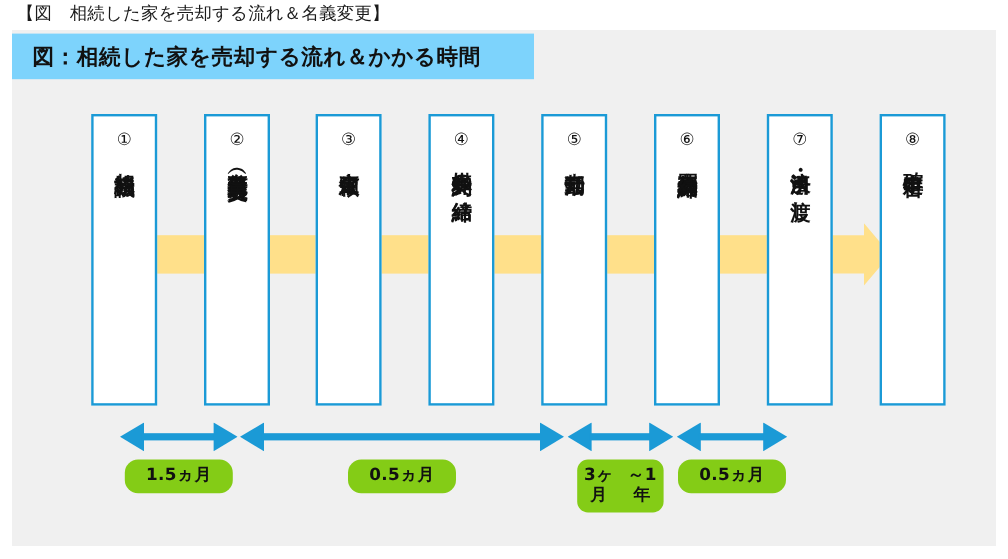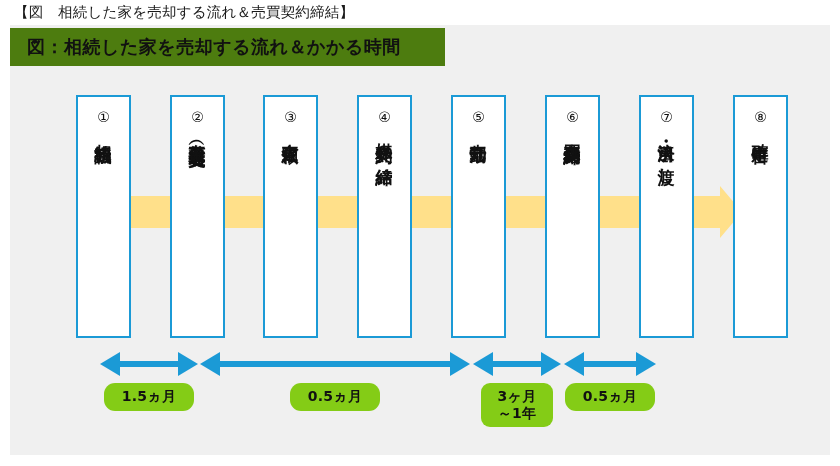--- a/index.html
+++ b/index.html
@@ -37,21 +37,21 @@
     background: #f0f0f0;
   }
 
   
   #banner {
     position: absolute;
     left: 10px;
     top: 28px;
     width: 435px;
     height: 38px;
-    background: #4d7c0f;
+    background: #7dd3fc;
     display: flex;
     align-items: center;
   }
   #banner-title {
     font-size: 18px;
     font-weight: bold;
     color: #111111;
     padding-left: 17px;
     letter-spacing: 0.5px;
     white-space: nowrap;
@@ -141,21 +141,21 @@
     z-index: 4;
     text-align: center;
     line-height: 1.22;
   }
   .pill.one-line { height: 28px; top: 383px; }
   .pill.two-line { height: 44px; top: 383px; border-radius: 9px; font-size: 14px; }
 </style>
 </head>
 <body>
 
-<div id="caption">【図　相続した家を売却する流れ＆売買契約締結】</div>
+<div id="caption">【図　相続した家を売却する流れ＆名義変更】</div>
 
 <div id="panel"></div>
 
 <div id="banner">
   <span id="banner-title">図：相続した家を売却する流れ＆かかる時間</span>
 </div>
 
 <div id="flow">
 
   <div class="connector" style="left:125px;width:50px;"></div>
@@ -244,21 +244,21 @@
   </div>
 
   <div class="pill one-line" style="left:104px;width:90px;">
     <span>1.5ヵ月</span>
   </div>
 
   <div class="pill one-line" style="left:290px;width:90px;">
     <span>0.5ヵ月</span>
   </div>
 
-  <div class="pill two-line" style="left:481px;width:72px;flex-direction:column;">
+  <div class="pill two-line" style="left:481px;width:72px;flex-direction:row;">
     <span>3ヶ月</span>
     <span>～1年</span>
   </div>
 
   <div class="pill one-line" style="left:565px;width:90px;">
     <span>0.5ヵ月</span>
   </div>
 
 </div>
 

